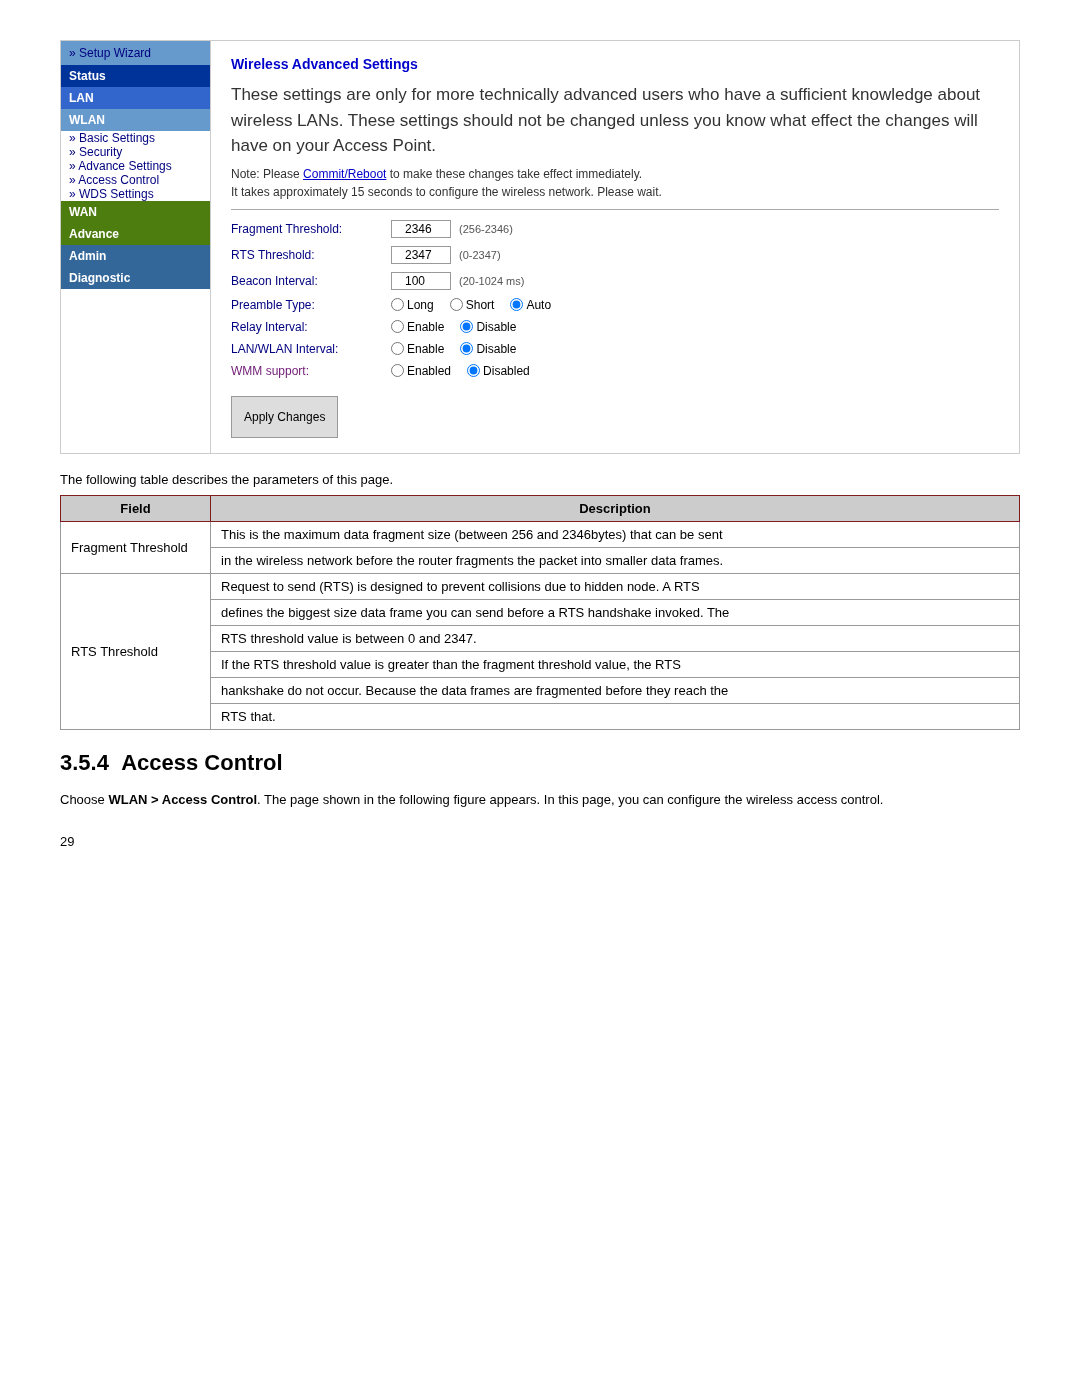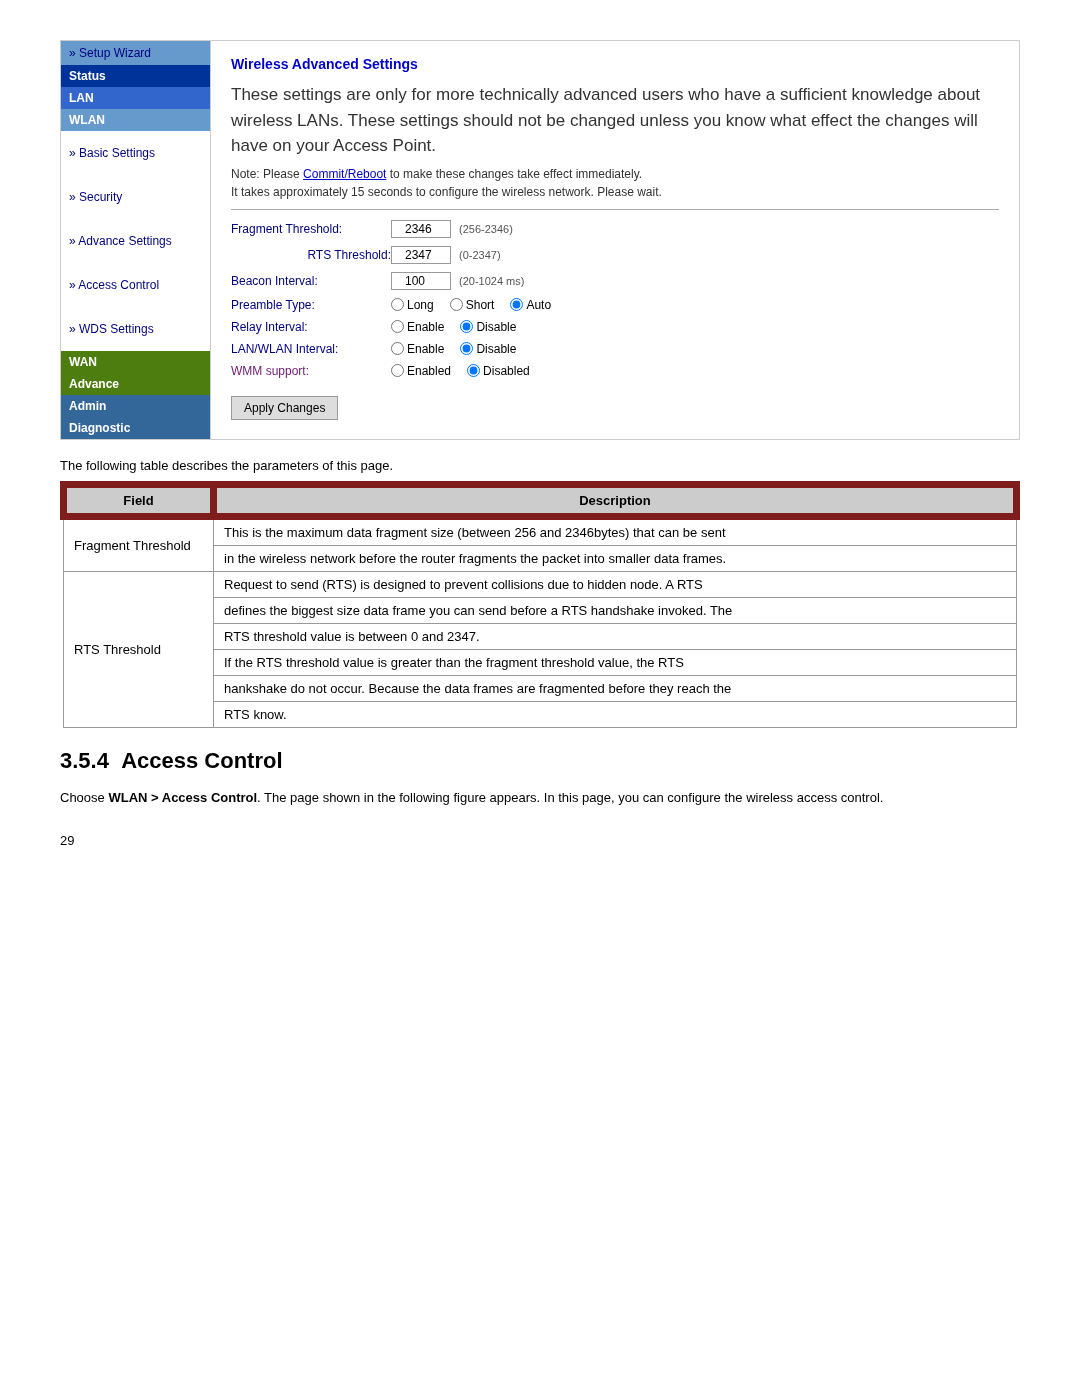--- a/index.html
+++ b/index.html
@@ -22,21 +22,21 @@
 
     .sidebar {
       width: 150px;
       min-width: 150px;
       background: #ffffff;
       border-right: 1px solid #cccccc;
       font-size: 12px;
     }
 
     .sidebar-item {
-      padding: 15px 8px;
+      padding: 0 8px;
       color: #000080;
       cursor: pointer;
     }
 
     .sidebar-section {
       padding: 4px 8px;
       font-weight: bold;
       color: #ffffff;
       font-size: 12px;
     }
@@ -143,21 +143,21 @@
     .radio-group label {
       display: flex;
       align-items: center;
       gap: 3px;
       cursor: pointer;
     }
 
     .apply-btn {
       background: #dddddd;
       border: 1px solid #999999;
-      padding: 4px 12px;
+      padding: 13px 12px;
       font-size: 12px;
       cursor: pointer;
       margin-top: 10px;
     }
 
     
     .desc-table-wrapper {
     }
 
     .desc-intro {
@@ -166,21 +166,21 @@
     }
 
     .desc-table {
       width: 100%;
       border-collapse: collapse;
       font-size: 13px;
     }
 
     .desc-table th {
       background: #cccccc;
-      border: 7px solid #7f1d1d;
+      border: 1px solid #7f1d1d;
       padding: 5px 28px;
       text-align: center;
       font-weight: bold;
     }
 
     .desc-table td {
       border: 1px solid #999999;
       padding: 5px 10px;
       vertical-align: top;
     }
@@ -286,21 +286,21 @@
     <div class="settings-row">
       <div class="settings-label" style="color:#000080;">Fragment Threshold:</div>
       <div class="settings-value">
         <input class="settings-input" type="text" value="2346" style="">
         <span class="range-text">(256-2346)</span>
       </div>
     </div>
 
     
     <div class="settings-row">
-      <div class="settings-label" style="color:#000080;text-align:right;">RTS Threshold:</div>
+      <div class="settings-label" style="color:#000080;">RTS Threshold:</div>
       <div class="settings-value">
         <input class="settings-input" type="text" value="2347" style="">
         <span class="range-text">(0-2347)</span>
       </div>
     </div>
 
     
     <div class="settings-row">
       <div class="settings-label" style="color:#000080;">Beacon Interval:</div>
       <div class="settings-value">
@@ -397,21 +397,21 @@
       <tr>
         <td>RTS threshold value is between 0 and 2347.</td>
       </tr>
       <tr>
         <td>If the RTS threshold value is greater than the fragment threshold value, the RTS</td>
       </tr>
       <tr>
         <td>hankshake do not occur. Because the data frames are fragmented before they reach the</td>
       </tr>
       <tr>
-        <td>RTS know.</td>
+        <td>RTS that.</td>
       </tr>
     </tbody>
   </table>
 </div>
 
 <div style="margin-top: 20px;">
   <h2 class="section-heading">
     <span>3.5.4</span>&nbsp;&nbsp;<span>Access Control</span>
   </h2>
   <p class="section-body">

